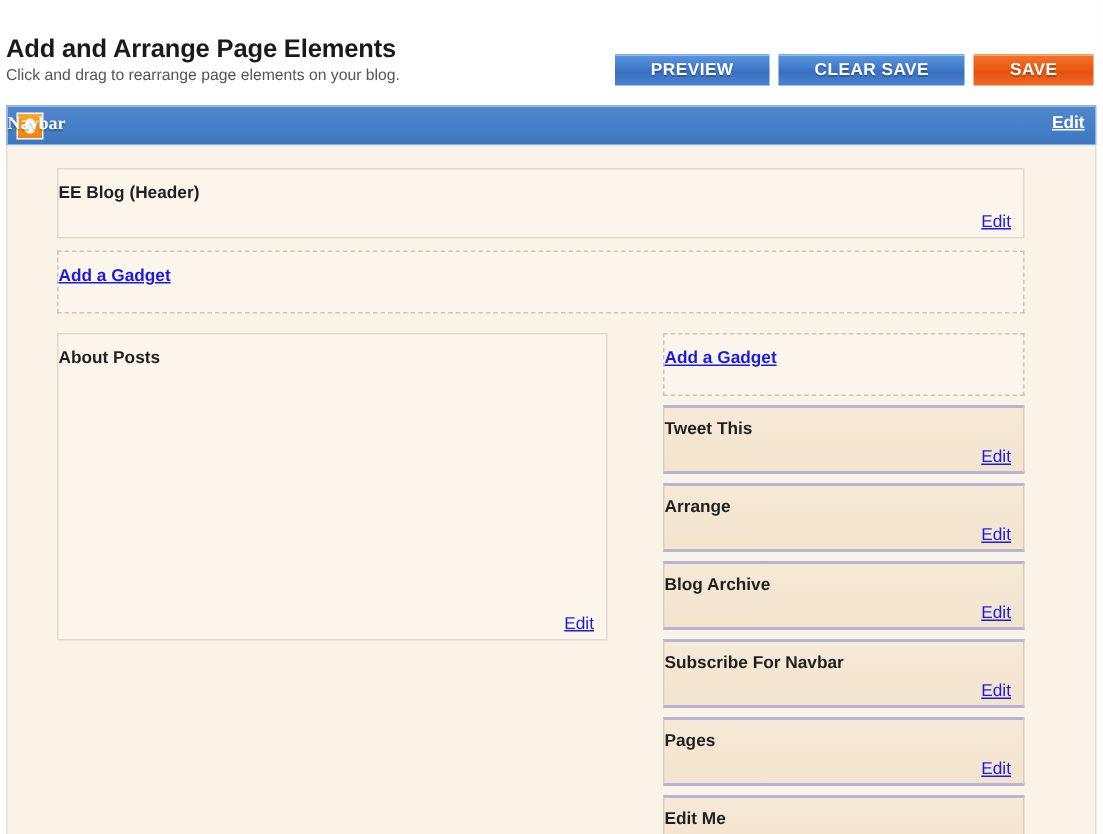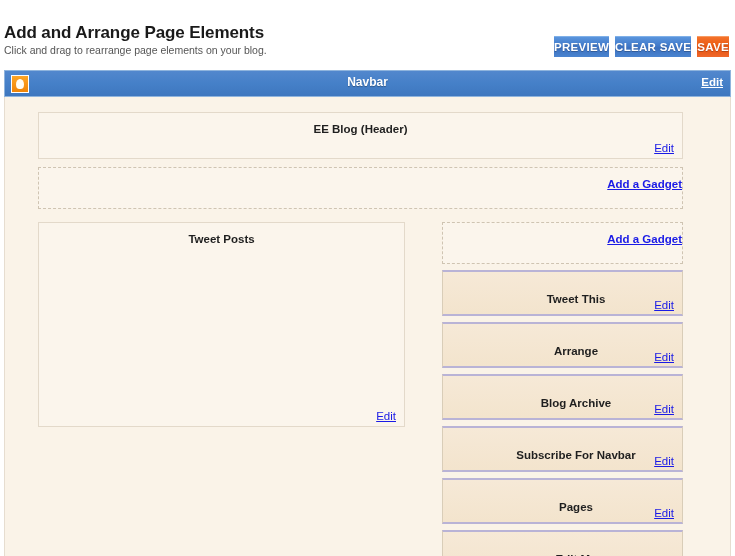--- a/index.html
+++ b/index.html
@@ -54,21 +54,21 @@
     gap: 6px;
     align-items: flex-start;
   }
   .action-btn {
     font-family: "Liberation Sans", sans-serif;
     font-size: 11.5px;
     font-weight: bold;
     letter-spacing: 0.3px;
     color: #ffffff;
     border: none;
-    padding: 0 0;
+    padding: 0 24px;
     height: 21px;
     line-height: 21px;
     cursor: pointer;
     text-align: center;
     box-sizing: border-box;
     white-space: nowrap;
     text-shadow: 0 1px 0 rgba(0,0,0,0.22);
   }
   .btn-blue {
     background: linear-gradient(to bottom, #5a95dd 0%, #4078c8 45%, #3a6fbe 55%, #4a84d0 100%);
@@ -107,25 +107,25 @@
     display: block;
     width: 8px;
     height: 10px;
     background: #fffdf5;
     border-radius: 48% 48% 44% 44% / 55% 55% 45% 45%;
   }
   #navbar-title {
     position: absolute;
     left: 0; right: 0;
     top: 4px;
-    text-align: center;
     font-size: 12px;
     font-weight: bold;
     color: #ffffff;
     text-shadow: 0 1px 1px rgba(0,0,0,0.3);
+    font-family: Liberation Serif, serif;
   }
   #navbar-edit {
     position: absolute;
     right: 7px;
     top: 5px;
     font-size: 11.5px;
     font-weight: bold;
     color: #ffffff;
     text-decoration: underline;
     cursor: pointer;
@@ -150,40 +150,40 @@
     box-sizing: border-box;
     background: #fbf5ec;
   }
   .box-solid {
     border: 1px solid #e3d9ca;
   }
   .box-dashed {
     border: 1px dashed #cfc4b2;
   }
   .box-title {
-    text-align: center;
+    text-align: left;
     font-size: 11.5px;
     font-weight: bold;
     color: #1f1f1f;
     padding-top: 9px;
     line-height: 14px;
   }
   .edit-link {
     position: absolute;
     right: 8px;
     bottom: 4px;
     font-size: 11.5px;
     color: #1a1ae6;
     text-decoration: underline;
     cursor: pointer;
     font-weight: normal;
   }
   .gadget-link {
     display: block;
-    text-align: right;
+    text-align: left;
     font-size: 11.5px;
     color: #1a1ae6;
     text-decoration: underline;
     cursor: pointer;
     font-weight: bold;
   }
 
   
   #header-section {
     left: 33px;
@@ -230,21 +230,21 @@
     position: relative;
     box-sizing: border-box;
     width: 241px;
     height: 46px;
     margin-bottom: 6px;
     background: linear-gradient(to bottom, #f6e9d7 0%, #f3e4cd 100%);
     border: 1px solid #d9cdb8;
     border-top: 2px solid #b9b3d6;
     border-bottom: 2px solid #b9b3d6;
   }
-  .gadget-box .box-title { padding-top: 20px; margin-left: 27px; }
+  .gadget-box .box-title { padding-top: 7px; }
   .gadget-box .edit-link { bottom: 3px; }
 </style>
 </head>
 <body>
 
 <div id="page-header">
 
   <div id="title-block">
     <h1 id="page-title">Add and Arrange Page Elements</h1>
     <p id="page-subtitle">Click and drag to rearrange page elements on your blog.</p>
@@ -271,21 +271,21 @@
   <div id="header-section" class="section-box box-solid">
     <div class="box-title">EE Blog (Header)</div>
     <a class="edit-link">Edit</a>
   </div>
 
   <div id="top-add-gadget" class="section-box box-dashed">
     <a class="gadget-link">Add a Gadget</a>
   </div>
 
   <div id="blog-posts-section" class="section-box box-solid">
-    <div class="box-title">Tweet Posts</div>
+    <div class="box-title">About Posts</div>
     <a class="edit-link">Edit</a>
   </div>
 
   <div id="sidebar-column">
 
     <div id="sidebar-add-gadget">
       <a class="gadget-link">Add a Gadget</a>
     </div>
 
     <div class="gadget-box">

